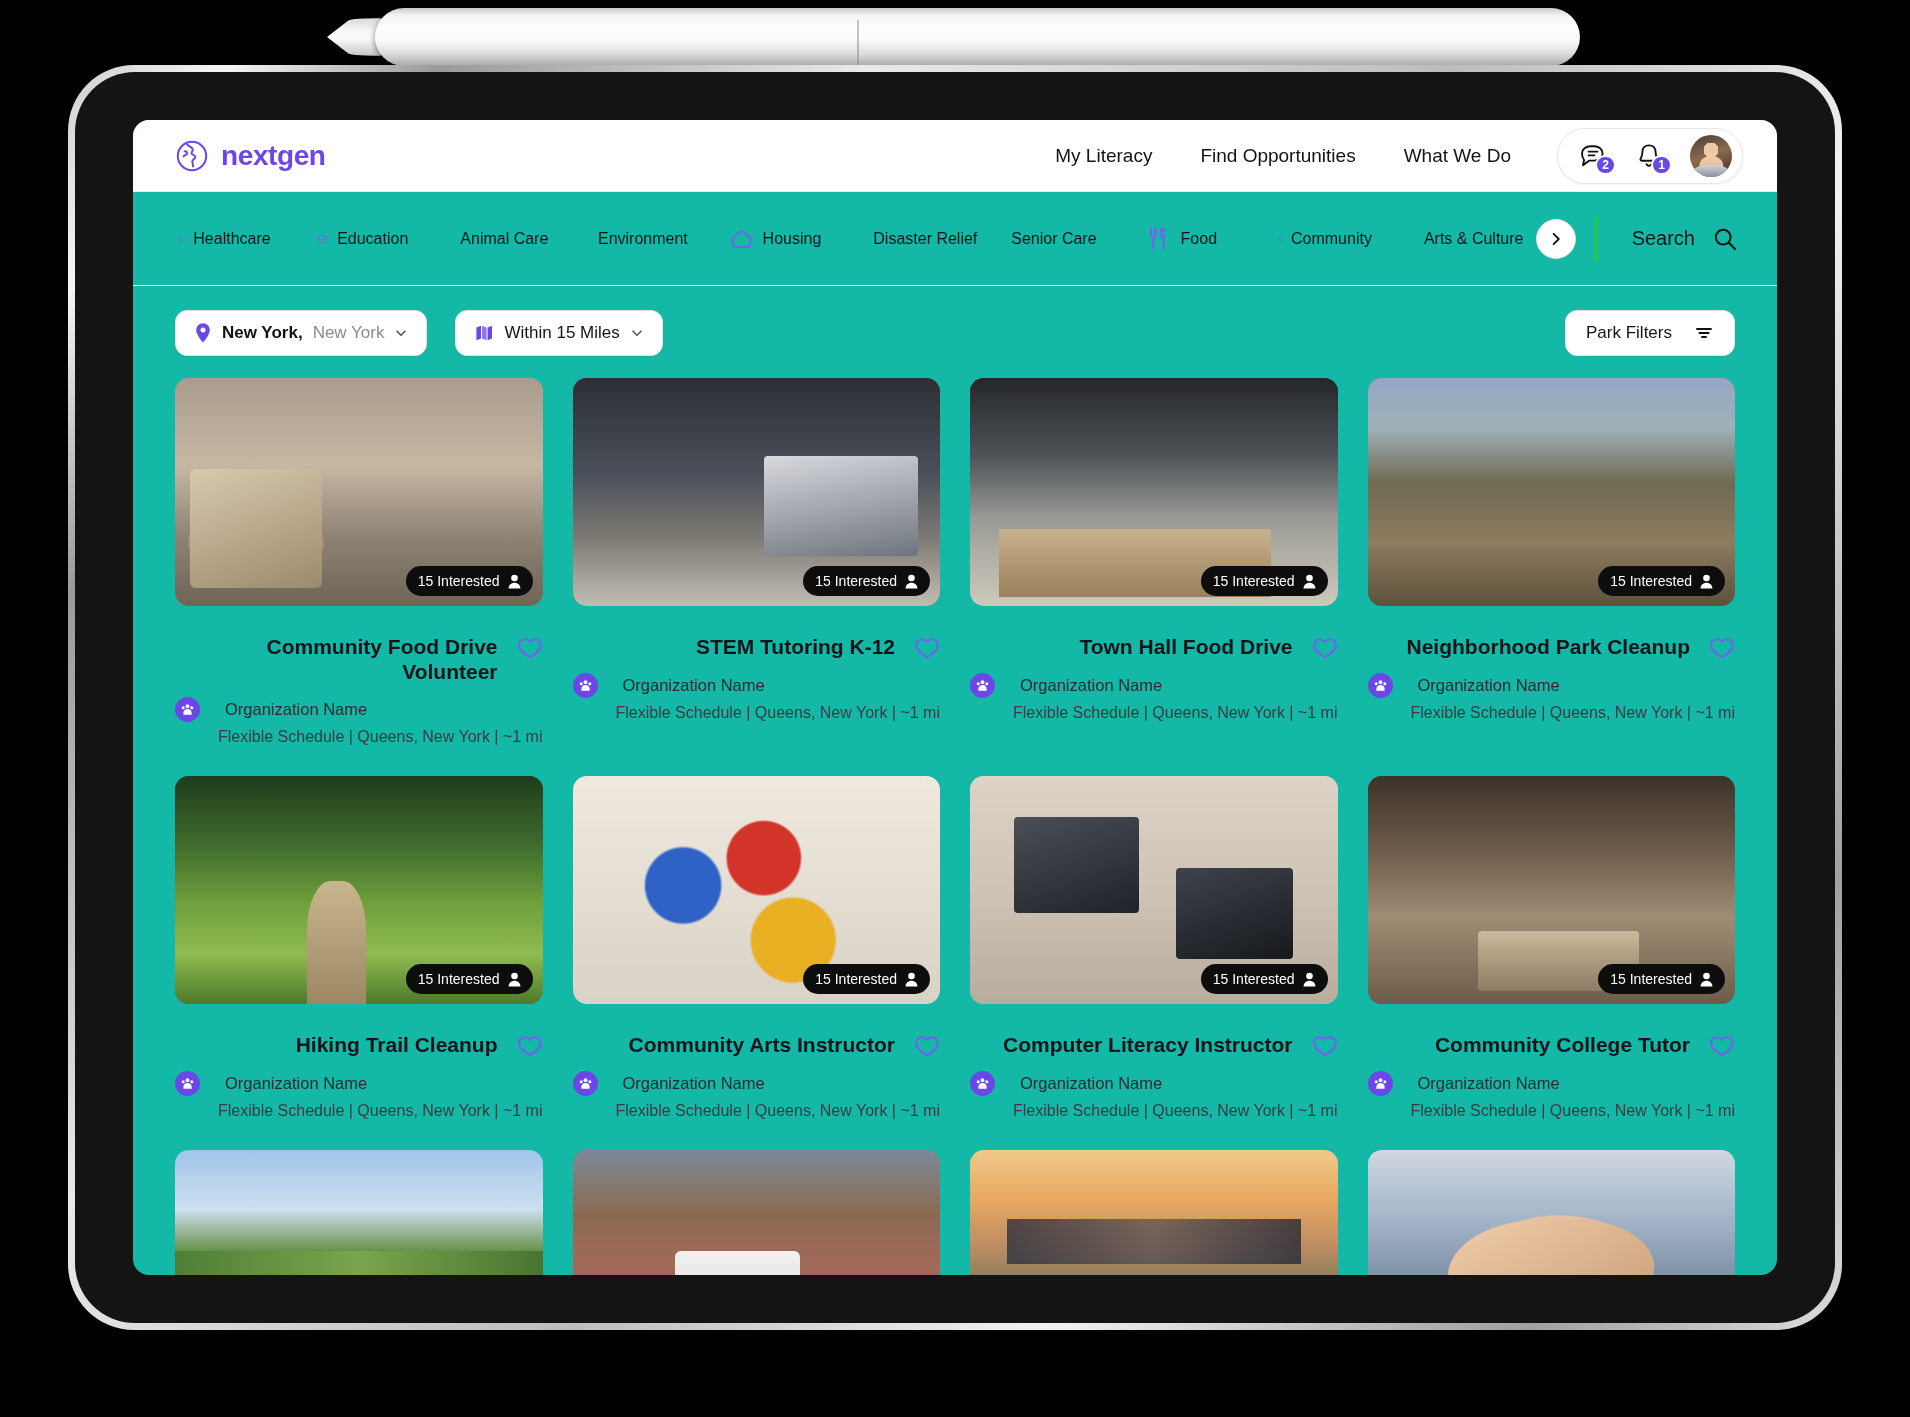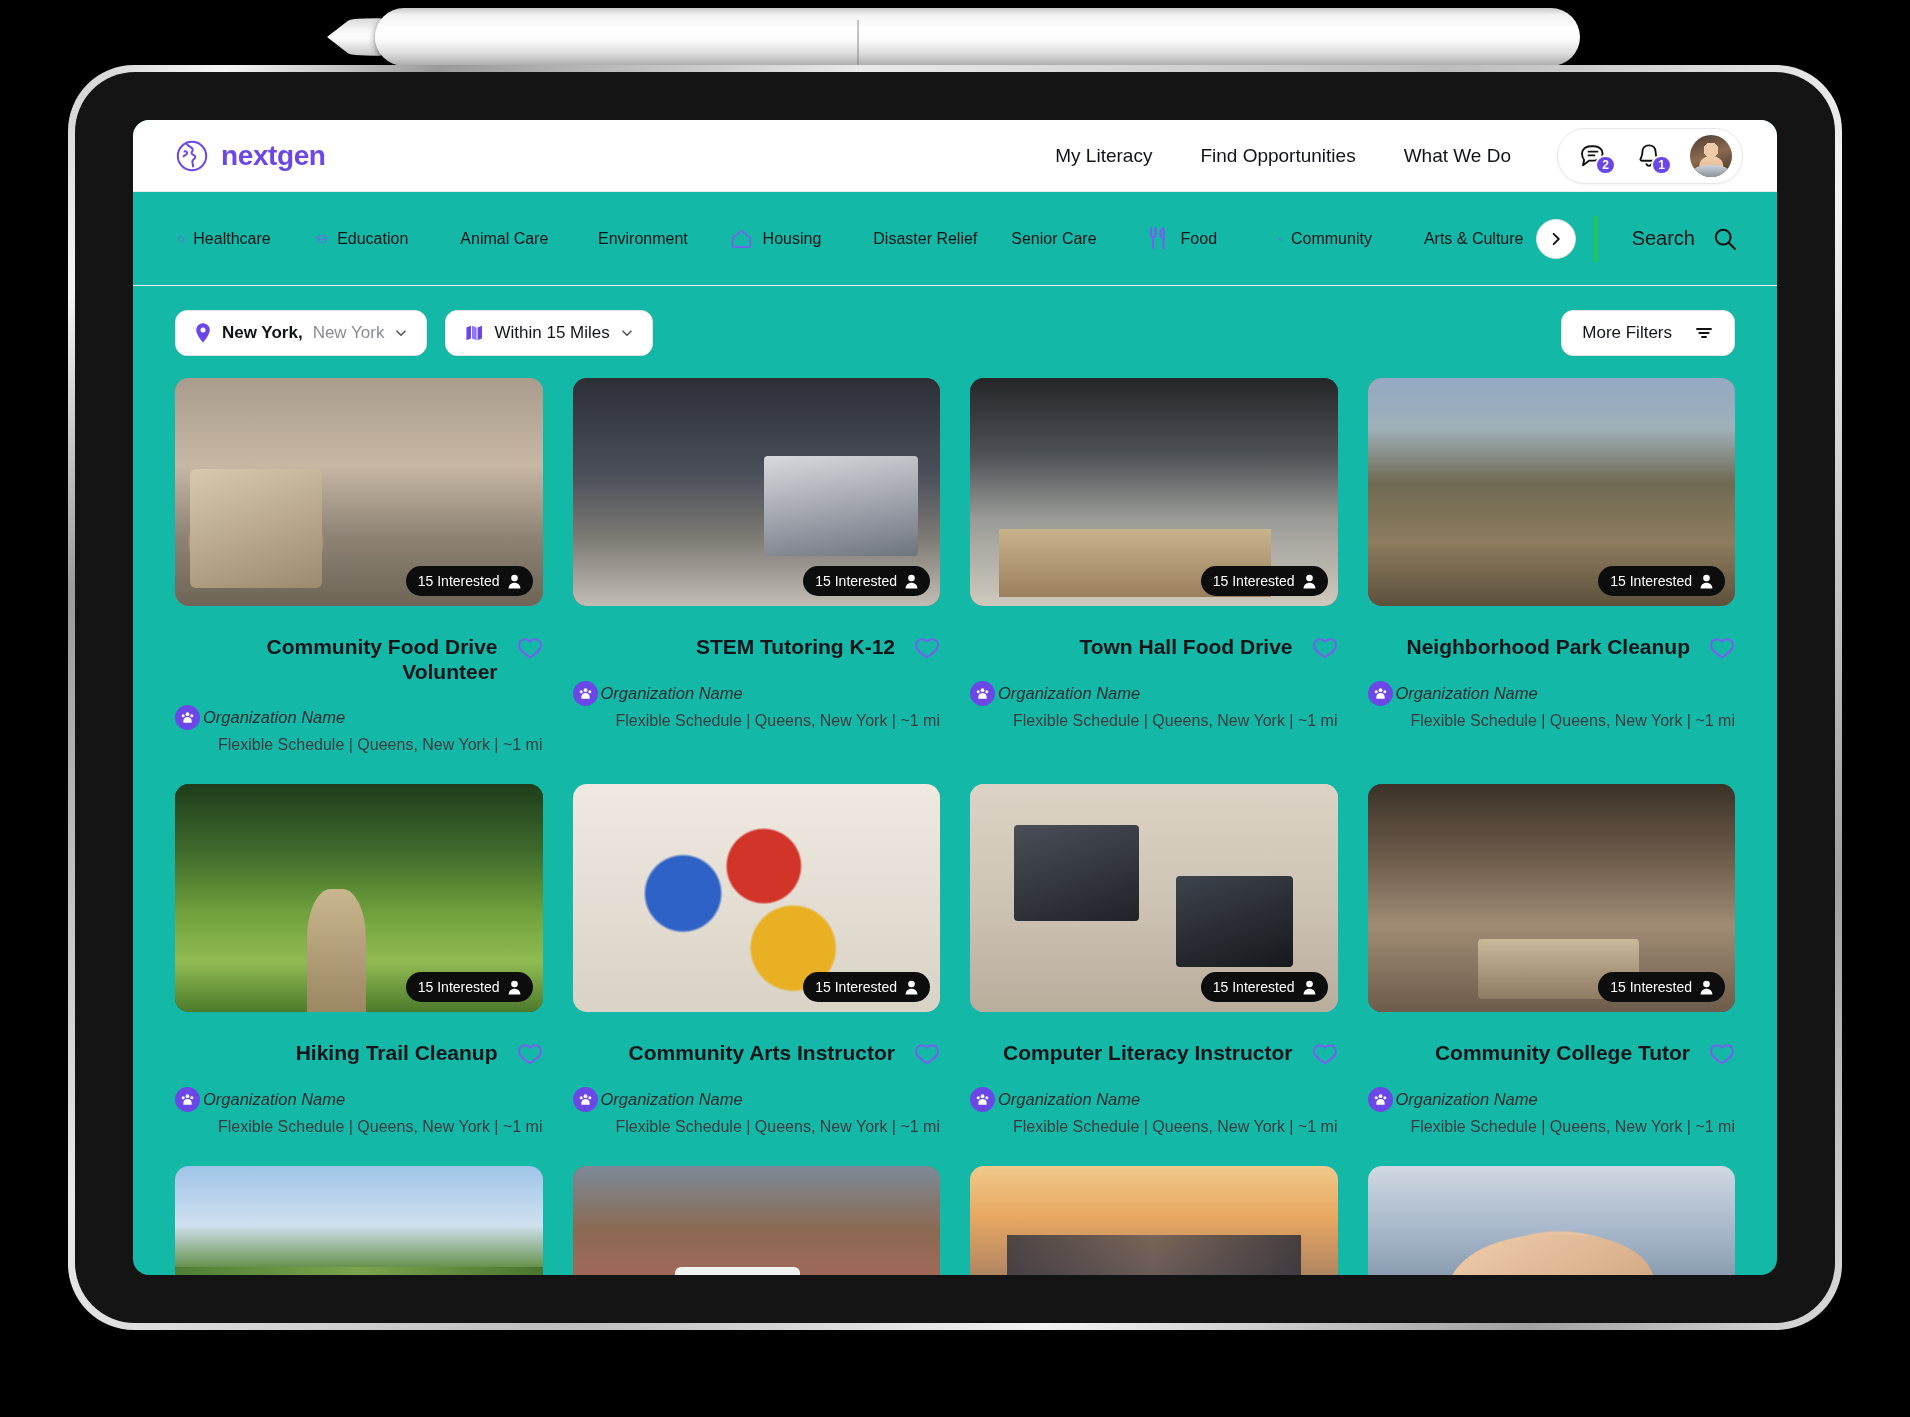--- a/index.html
+++ b/index.html
@@ -113,21 +113,21 @@
     cursor: pointer; flex: 0 0 auto; background: #fff;
   }
   .search-box {
     display:flex; align-items:center; gap: 16px; padding: 0 38px 0 34px;
     border-left: 4px solid #22c55e; height: 46px; flex: 0 0 auto; cursor: pointer;
   }
   .search-label { font-size: 20px; color: #13141a; font-weight: 500; }
 
   
   .filters {
-    display: flex; align-items: flex-start; padding: 24px 42px 18px 42px; gap: 18px;
+    display: flex; align-items: flex-start; padding: 24px 42px 18px 42px; gap: 28px;
   }
   .chip {
     display:flex; align-items:center; gap: 10px;
     height: 46px; padding: 0 18px; border: 1px solid #e4e4e4; border-radius: 12px;
     background: #fff; font-size: 17px; color: #13141a; cursor: pointer; white-space: nowrap;
     box-shadow: 0 1px 2px rgba(0,0,0,0.03);
   }
   .chip b { font-weight: 700; }
   .chip .muted { color: #8b8b93; }
   .chip.right { margin-left: auto; gap: 22px; padding: 0 20px; }
@@ -142,21 +142,21 @@
   .thumb .art { position: absolute; inset: 0; }
   .interested {
     position: absolute; right: 10px; bottom: 10px;
     background: #0d0d0d; color: #fff; border-radius: 18px;
     height: 30px; padding: 0 12px; display: flex; align-items: center; gap: 8px;
     font-size: 14px; font-weight: 500;
   }
   .card-title-row { display: flex; align-items: flex-start; margin-top: 28px; gap: 19px; }
   .card-title { font-size: 21px; font-weight: 700; color: #13141a; line-height: 1.2; flex: 1 1 auto; }
   .heart { flex: 0 0 auto; margin-top: 2px; cursor: pointer; }
-  .org-row { display: flex; align-items: center; gap: 3px; margin-top: 21px; font-style: italic; }
+  .org-row { display: flex; align-items: center; gap: 25px; margin-top: 13px; }
   .org-badge {
     width: 25px; height: 25px; border-radius: 50%; background: #6c47e8;
     display:flex; align-items:center; justify-content:center; flex: 0 0 auto;
   }
   .org-name { font-size: 16.5px; color: #2a2b31; }
   .meta { font-size: 16px; color: #3a3b42; margin-top: 6px; }
 
   
   .a1 { background:
       radial-gradient(ellipse at 22% 72%, #b89b7e 0 16%, transparent 17%),
@@ -382,21 +382,21 @@
               <path d="M8 2.8l4.6 1.8v12.6L8 15.4V2.8Z" fill="#8f74f5"></path>
               <path d="M13.6 4.6 18 2.8v12.6l-4.4 1.8V4.6Z" fill="#6c47e8"></path>
             </svg>
             <span>Within 15 Miles</span>
             <svg width="14" height="14" viewBox="0 0 14 14">
               <path d="M3 5.2 7 9.2l4-4" fill="none" stroke="#555" stroke-width="1.6" stroke-linecap="round" stroke-linejoin="round"></path>
             </svg>
           </div>
 
           <div class="chip right">
-            <span>More Filters</span>
+            <span>Park Filters</span>
             <svg width="20" height="20" viewBox="0 0 20 20">
               <path d="M3 6h14M5.4 10h9.2M8 14h4" stroke="#111" stroke-width="1.9" stroke-linecap="round"></path>
             </svg>
           </div>
         </div>
 
         <div class="grid-wrap">
           <div class="grid">
 
             <div class="card">

